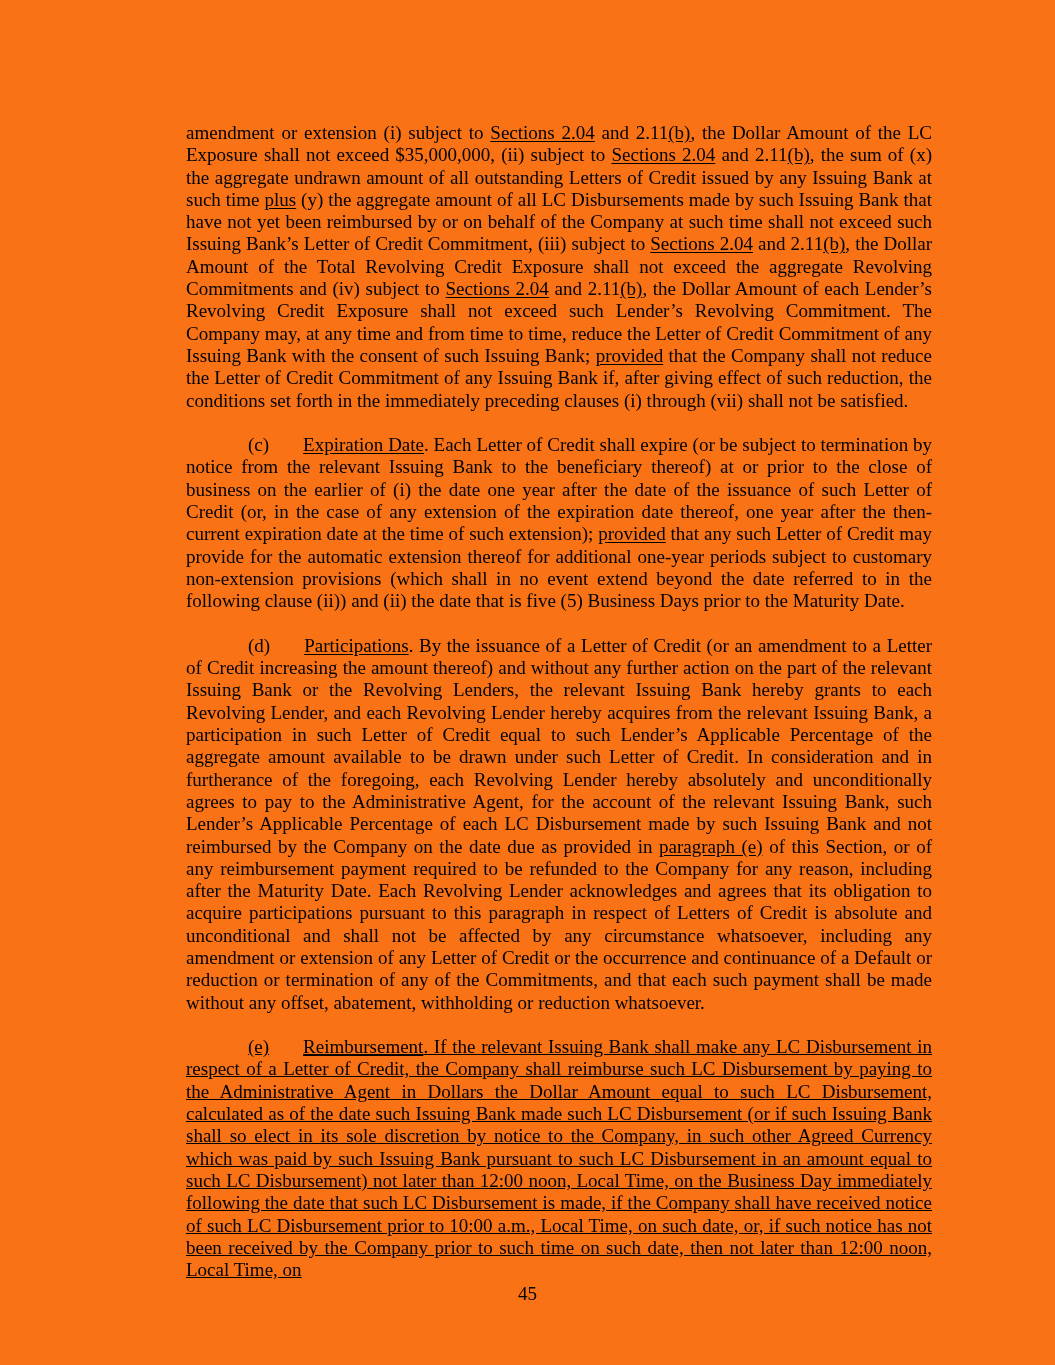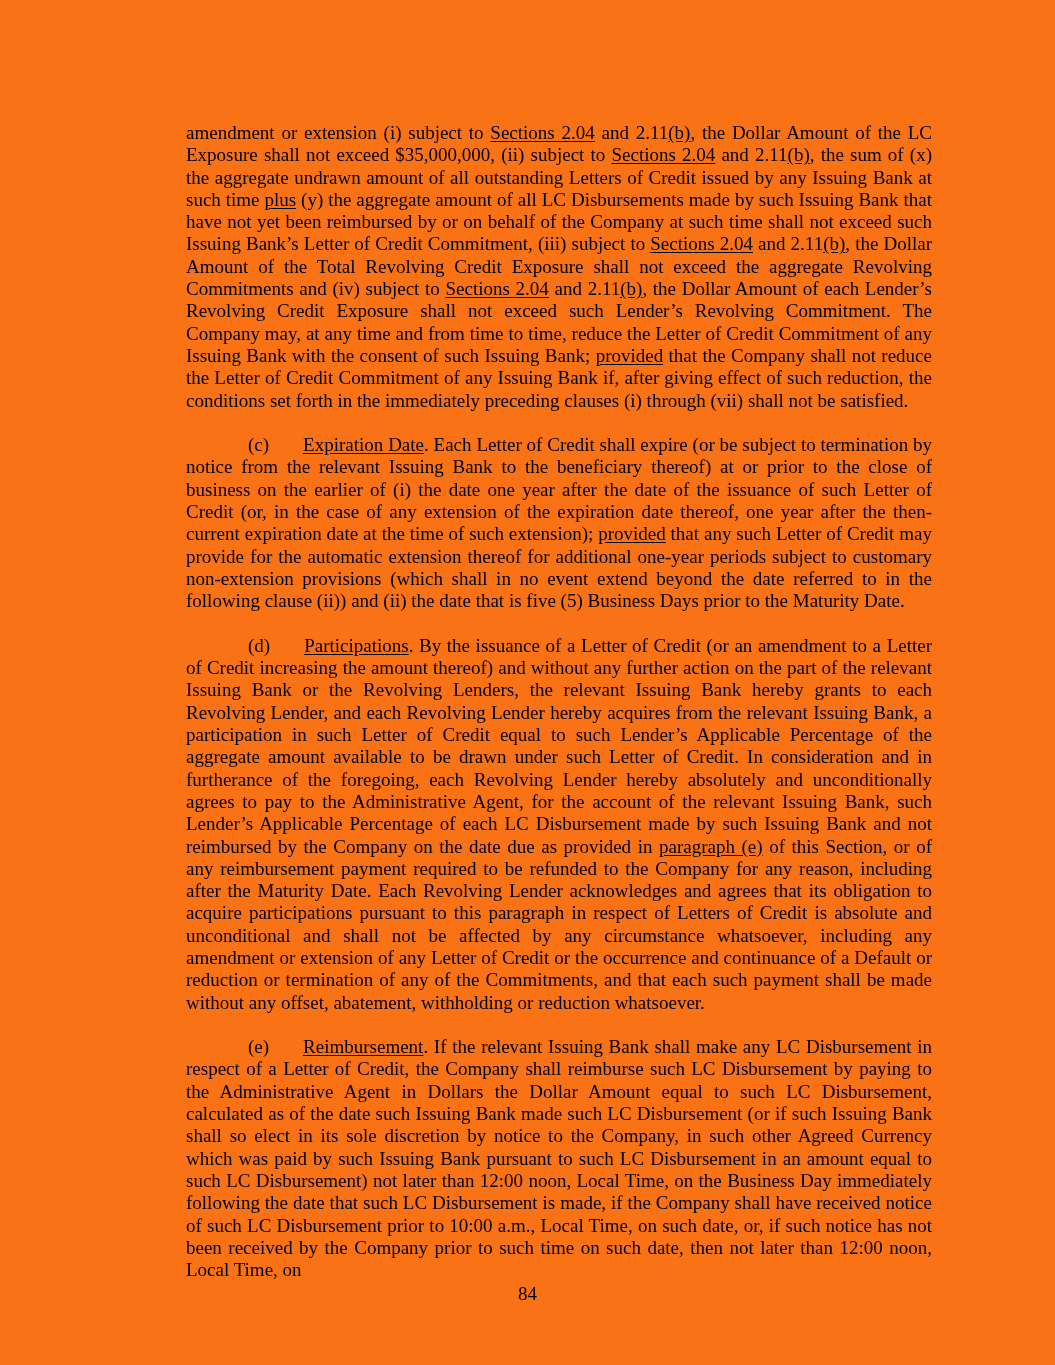--- a/index.html
+++ b/index.html
@@ -23,20 +23,21 @@
     top: 122px;
     left: 186px;
     width: 746px;
   }
   .para {
     margin: 0 0 22.3px 0;
     text-align: justify;
   }
   .para:last-child {
     margin-bottom: 8px;
+    text-decoration: underline;
   }
   .tab-lead {
     display: inline-block;
     width: 62px;
   }
   .tab-mid {
     display: inline-block;
     width: 34px;
   }
   .underlined {
@@ -54,14 +55,14 @@
 </head>
 <body>
 
 <div class="page">
   <div class="content">
       <p class="para"><span>amendment or extension (i) subject to </span><span class="underlined">Sections 2.04</span><span> and 2.11</span><span class="underlined">(b)</span><span>, the Dollar Amount of the LC Exposure shall not exceed $35,000,000, (ii) subject to </span><span class="underlined">Sections 2.04</span><span> and 2.11</span><span class="underlined">(b)</span><span>, the sum of (x) the aggregate undrawn amount of all outstanding Letters of Credit issued by any Issuing Bank at such time </span><span class="underlined">plus</span><span> (y) the aggregate amount of all LC Disbursements made by such Issuing Bank that have not yet been reimbursed by or on behalf of the Company at such time shall not exceed such Issuing Bank’s Letter of Credit Commitment, (iii) subject to </span><span class="underlined">Sections 2.04</span><span> and 2.11</span><span class="underlined">(b)</span><span>, the Dollar Amount of the Total Revolving Credit Exposure shall not exceed the aggregate Revolving Commitments and (iv) subject to </span><span class="underlined">Sections 2.04</span><span> and 2.11</span><span class="underlined">(b)</span><span>, the Dollar Amount of each Lender’s Revolving Credit Exposure shall not exceed such Lender’s Revolving Commitment.  The Company may, at any time and from time to time, reduce the Letter of Credit Commitment of any Issuing Bank with the consent of such Issuing Bank; </span><span class="underlined">provided</span><span> that the Company shall not reduce the Letter of Credit Commitment of any Issuing Bank if, after giving effect of such reduction, the conditions set forth in the immediately preceding clauses (i) through (vii) shall not be satisfied.</span></p>
       <p class="para"><span class="tab-lead"></span><span>(c)</span><span class="tab-mid"></span><span class="underlined">Expiration Date</span><span>.  Each Letter of Credit shall expire (or be subject to termination by notice from the relevant Issuing Bank to the beneficiary thereof) at or prior to the close of business on the earlier of (i) the date one year after the date of the issuance of such Letter of Credit (or, in the case of any extension of the expiration date thereof, one year after the then-current expiration date at the time of such extension); </span><span class="underlined">provided</span><span> that any such Letter of Credit may provide for the automatic extension thereof for additional one-year periods subject to customary non-extension provisions (which shall in no event extend beyond the date referred to in the following clause (ii)) and (ii) the date that is five (5) Business Days prior to the Maturity Date.</span></p>
       <p class="para"><span class="tab-lead"></span><span>(d)</span><span class="tab-mid"></span><span class="underlined">Participations</span><span>.  By the issuance of a Letter of Credit (or an amendment to a Letter of Credit increasing the amount thereof) and without any further action on the part of the relevant Issuing Bank or the Revolving Lenders, the relevant Issuing Bank hereby grants to each Revolving Lender, and each Revolving Lender hereby acquires from the relevant Issuing Bank, a participation in such Letter of Credit equal to such Lender’s Applicable Percentage of the aggregate amount available to be drawn under such Letter of Credit.  In consideration and in furtherance of the foregoing, each Revolving Lender hereby absolutely and unconditionally agrees to pay to the Administrative Agent, for the account of the relevant Issuing Bank, such Lender’s Applicable Percentage of each LC Disbursement made by such Issuing Bank and not reimbursed by the Company on the date due as provided in </span><span class="underlined">paragraph (e)</span><span> of this Section, or of any reimbursement payment required to be refunded to the Company for any reason, including after the Maturity Date.  Each Revolving Lender acknowledges and agrees that its obligation to acquire participations pursuant to this paragraph in respect of Letters of Credit is absolute and unconditional and shall not be affected by any circumstance whatsoever, including any amendment or extension of any Letter of Credit or the occurrence and continuance of a Default or reduction or termination of any of the Commitments, and that each such payment shall be made without any offset, abatement, withholding or reduction whatsoever.</span></p>
       <p class="para"><span class="tab-lead"></span><span>(e)</span><span class="tab-mid"></span><span class="underlined">Reimbursement</span><span>.  If the relevant Issuing Bank shall make any LC Disbursement in respect of a Letter of Credit, the Company shall reimburse such LC Disbursement by paying to the Administrative Agent in Dollars the Dollar Amount equal to such LC Disbursement, calculated as of the date such Issuing Bank made such LC Disbursement (or if such Issuing Bank shall so elect in its sole discretion by notice to the Company, in such other Agreed Currency which was paid by such Issuing Bank pursuant to such LC Disbursement in an amount equal to such LC Disbursement) not later than 12:00 noon, Local Time, on the Business Day immediately following the date that such LC Disbursement is made, if the Company shall have received notice of such LC Disbursement prior to 10:00 a.m., Local Time, on such date, or, if such notice has not been received by the Company prior to such time on such date, then not later than 12:00 noon, Local Time, on</span></p>
     </div>
-  <div class="page-number">84</div>
+  <div class="page-number">45</div>
 </div>
 
 </body></html>

